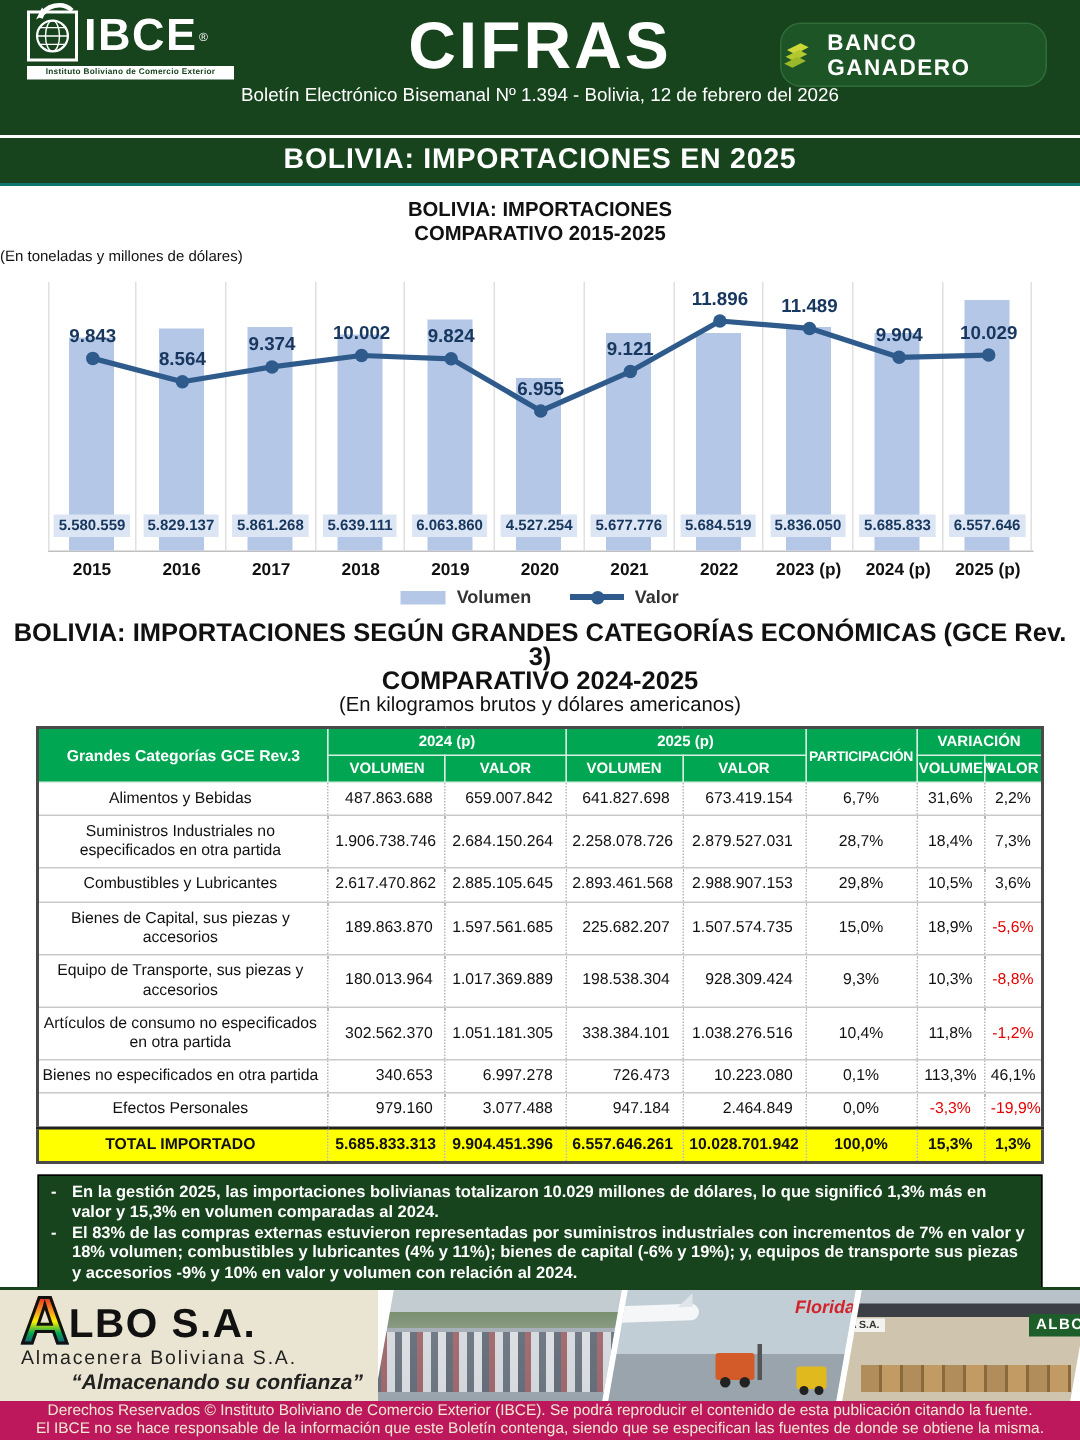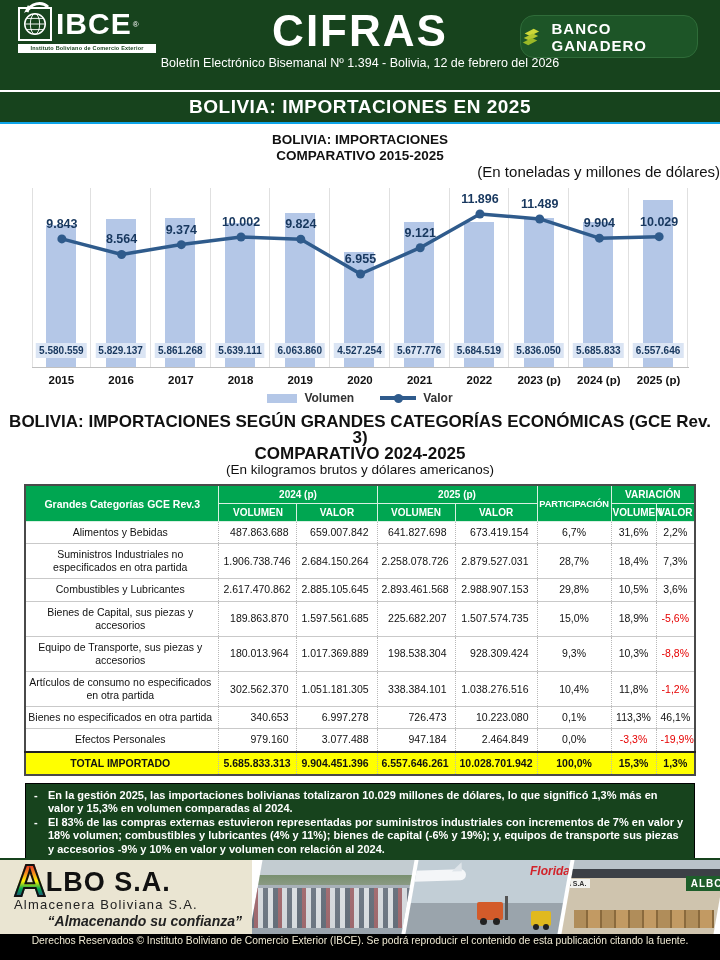--- a/index.html
+++ b/index.html
@@ -12,26 +12,26 @@
   .ibce-row { display:flex; align-items:center; }
   .ibce-box { position:relative; width:34px; height:34px; border:2px solid #fff; display:flex; align-items:center; justify-content:center; }
   .ibce-swoosh { position:absolute; top:-9px; left:2px; }
   .ibce-txt { color:#fff; font-size:30px; font-weight:800; letter-spacing:1px; margin-left:4px; line-height:1; }
   .reg { color:#fff; font-size:8px; vertical-align:top; margin-left:1px; }
   .ibce-bar { margin-top:3px; background:#fff; color:#17431d; font-size:5.5px; font-weight:700; text-align:center; height:9px; line-height:9px; width:138px; letter-spacing:.2px; }
   .masthead { position:absolute; left:0; right:0; top:6px; text-align:center; color:#fff; font-size:44px; font-weight:800; letter-spacing:2px; }
   .bank { position:absolute; right:22px; top:15px; width:178px; height:43px; background:#1d5527; border:1px solid #2f6c39; border-radius:14px; display:flex; align-items:center; justify-content:center; gap:7px; }
   .bank-label { color:#fff; font-size:15px; font-weight:700; letter-spacing:1px; }
   .subtitle { position:absolute; left:0; right:0; bottom:20px; text-align:center; color:#fff; font-size:12.5px; }
-  .banner { border-top:2px solid #fff; border-bottom:2px solid #0ea5e9; background:#17431d; color:#fff; text-align:center; font-size:19px; font-weight:800; height:34px; line-height:30px; letter-spacing:.5px; }
+  .banner { border-top:2px solid #fff; border-bottom:2px solid #0f766e; background:#17431d; color:#fff; text-align:center; font-size:19px; font-weight:800; height:34px; line-height:30px; letter-spacing:.5px; }
 
   
   .chart-sec { padding-top:8px; }
   .c-title { text-align:center; font-size:13.5px; font-weight:800; color:#111; line-height:16px; }
-  .c-sub   { text-align:right; font-size:15px; color:#111; line-height:16px; }
+  .c-sub   { text-align:left; font-size:10px; color:#111; line-height:16px; }
   .plot { position:relative; width:657px; height:180px; margin:8px auto 0; border-bottom:1px solid #c0c0c0; }
   .cols { position:absolute; inset:0; display:flex; }
   .col { position:relative; width:59.727px; border-right:1px solid #e0e0e0; }
   .col:first-child { border-left:1px solid #e0e0e0; }
   .vbar { position:absolute; bottom:0; left:50%; width:30px; margin-left:-15px; background:#b4c7e7; }
   .chip { position:absolute; bottom:9px; left:50%; transform:translateX(-50%); background:#dbe5f4; color:#17375e; font-size:10px; font-weight:700; padding:2px 3px; white-space:nowrap; }
   .lsvg { position:absolute; inset:0; overflow:visible; pointer-events:none; }
   .years { width:657px; margin:6px auto 0; display:flex; }
   .yr { width:59.727px; text-align:center; font-size:11.5px; font-weight:700; color:#111; }
   .legend { display:flex; justify-content:center; align-items:center; gap:26px; margin-top:5px; }
@@ -89,21 +89,21 @@
   .forklift::after { content:""; position:absolute; left:3px; bottom:-5px; width:7px; height:7px; background:#222; border-radius:50%; box-shadow:13px 0 0 #222; }
   .forklift2 { position:absolute; right:14%; bottom:8px; width:20px; height:15px; background:#e0b91f; border-radius:2px; }
   .forklift2::after { content:""; position:absolute; left:2px; bottom:-4px; width:6px; height:6px; background:#222; border-radius:50%; box-shadow:10px 0 0 #222; }
   .ph-wh { background:linear-gradient(180deg,#b9c2c8 0 18%,#cfc4ae 18% 100%); }
   .roof { position:absolute; left:0; right:0; top:12%; height:9px; background:#3c4046; }
   .wh-sign { position:absolute; left:6px; top:26%; background:#f2f2ee; color:#333; font-size:7px; font-weight:700; padding:1px 4px; }
   .albo-sign { position:absolute; right:4px; top:22%; background:#1d5e2a; color:#fff; font-size:10px; font-weight:800; padding:2px 5px; letter-spacing:1px; }
   .boxes { position:absolute; left:10%; right:10%; bottom:6px; height:18px; background:repeating-linear-gradient(90deg,#b08d5a 0 12px,#8a6a3d 12px 14px,#c29a63 14px 26px,#8a6a3d 26px 28px); }
 
   
-  .ftr { position:absolute; left:0; bottom:0; width:720px; height:26px; background:#000000; color:#efe9d2; text-align:center; font-size:10.3px; line-height:12px; padding-top:1px; }
+  .ftr { position:absolute; left:0; bottom:0; width:720px; height:26px; background:#be185d; color:#efe9d2; text-align:center; font-size:10.3px; line-height:12px; padding-top:1px; }
 </style>
 </head>
 <body>
 
 <div class="page">
 
   <header class="hdr">
     <div class="ibce-logo">
       <div class="ibce-row">
         <div class="ibce-box">
@@ -417,15 +417,16 @@
           <div class="wh-sign">A S.A.</div>
           <div class="albo-sign">ALBO</div>
           <div class="boxes"></div>
         </div>
       </div>
     </div>
   </div>
 
   <footer class="ftr">
     <div>Derechos Reservados © Instituto Boliviano de Comercio Exterior (IBCE). Se podrá reproducir el contenido de esta publicación citando la fuente.</div>
+    <div>El IBCE no se hace responsable de la información que este Boletín contenga, siendo que se especifican las fuentes de donde se obtiene la misma.</div>
   </footer>
 
 </div>
 
 </body></html>

